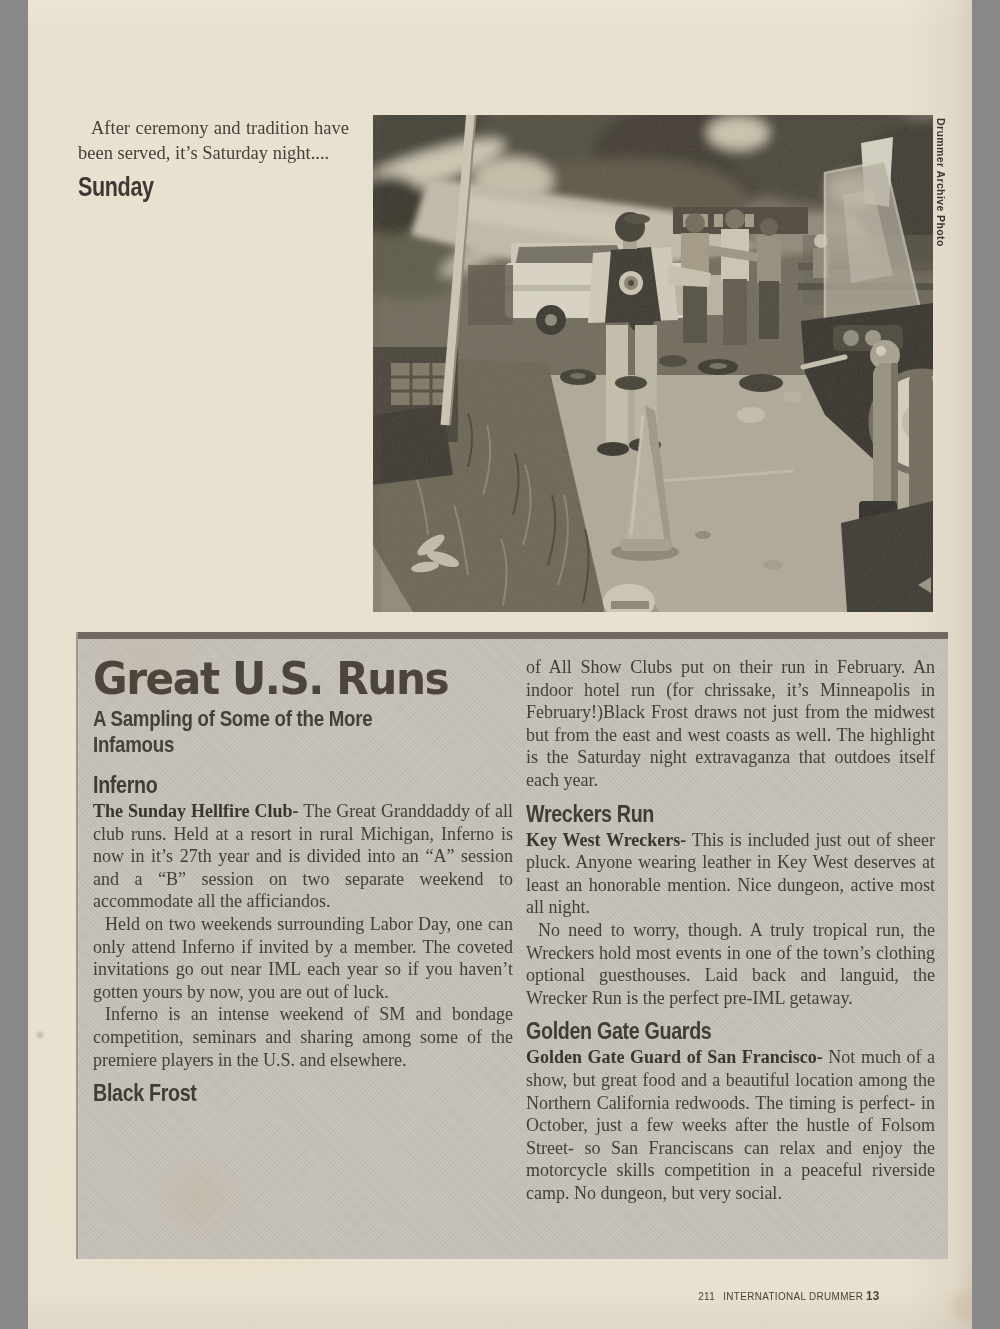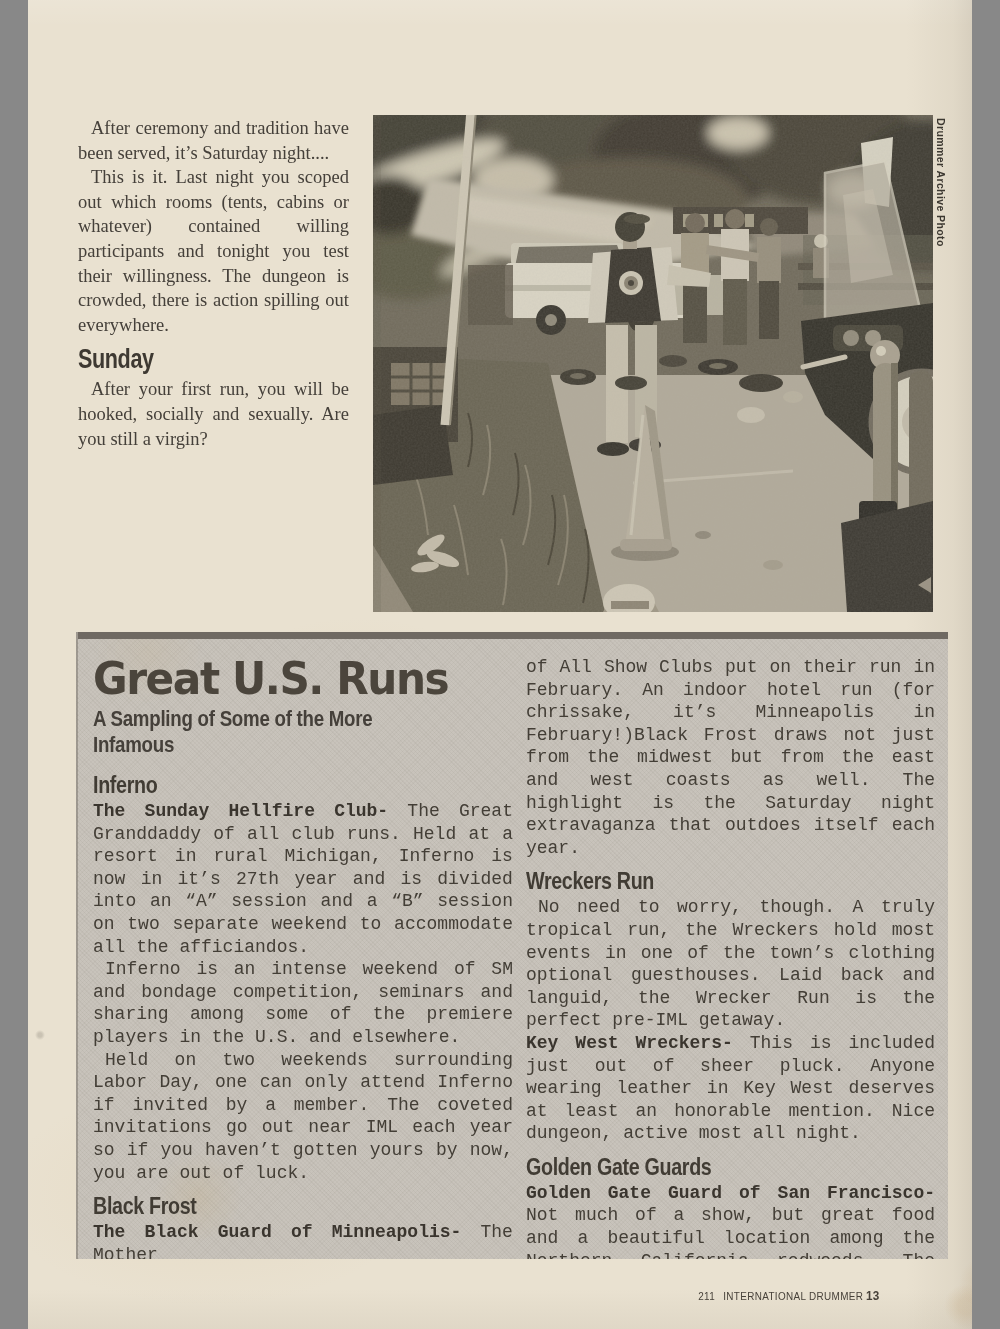--- a/index.html
+++ b/index.html
@@ -62,43 +62,41 @@
   .runs-subtitle {
     margin:0 0 13px 0; font-family:"Liberation Sans", sans-serif; font-weight:bold;
     font-size:22px; color:#45403a; transform:scaleX(.85); transform-origin:0 50%;
     letter-spacing:-.3px;
   }
   .runs-head {
     margin:8px 0 1px 0; font-family:"Liberation Sans", sans-serif; font-weight:bold;
     font-size:24px; color:#413c34; transform:scaleX(.82); transform-origin:0 50%;
     letter-spacing:-.4px;
   }
-  .box-body { margin:0; font-size:18px; line-height:22.6px; text-align:justify; color:#433e36;font-family:Liberation Mono, monospace; }
+  .box-body { margin:0; font-size:18px; line-height:22.6px; text-align:justify; color:#433e36; }
   .box-body.indent { text-indent:12px; }
   .box-body b { color:#3a352e; }
 
   
   .folio {
     position:absolute; right:92px; top:1288px;
     font-family:"Liberation Sans", sans-serif; font-size:11px; letter-spacing:.4px;
     color:#474139; transform:scaleX(.9); transform-origin:100% 0; white-space:nowrap;
   }
   .folio .issue { margin-right:9px; }
   .folio .pagenum { font-weight:bold; font-size:13px; margin-left:3px; }
 </style>
 </head>
 <body>
 
 <div class="page">
 
   <div class="col-left">
     <p class="indent">After ceremony and tradition have been served, it’s Saturday night....</p>
-    <p class="indent">This is it. Last night you scoped out which rooms (tents, cabins or whatever) contained willing participants and tonight you test their willingness. The dungeon is crowded, there is action spilling out everywhere.</p>
     <h2 class="subhead">Sunday</h2>
-    <p class="indent">After your first run, you will be hooked, socially and sexually. Are you still a virgin?</p>
   </div>
 
   <figure class="photo">
     <svg viewBox="0 0 560 497" width="560" height="497">
       <defs>
         <filter id="b6" x="-40%" y="-40%" width="180%" height="180%">
             <feGaussianBlur stdDeviation="6"></feGaussianBlur>
           </filter>
         <filter id="b3" x="-40%" y="-40%" width="180%" height="180%">
             <feGaussianBlur stdDeviation="3"></feGaussianBlur>
@@ -292,33 +290,32 @@
   <section class="runs-box">
     <div class="runs-bar"></div>
     <div class="runs-cols">
 
       <div class="runs-col runs-col-left">
         <h1 class="runs-title">Great U.S. Runs</h1>
         <h3 class="runs-subtitle">A Sampling of Some of the More Infamous</h3>
 
         <h4 class="runs-head">Inferno</h4>
         <p class="box-body"><b>The Sunday Hellfire Club-</b><span> The Great Granddaddy of all club runs. Held at a resort in rural Michigan, Inferno is now in it’s 27th year and is divided into an “A” session and a “B” session on two separate weekend to accommodate all the afficiandos.</span></p>
+        <p class="box-body indent">Held on two weekends surrounding Labor Day, one can only attend Inferno if invited by a member. The coveted invitations go out near IML each year so if you haven’t gotten yours by now, you are out of luck.</p>
         <p class="box-body indent">Inferno is an intense weekend of SM and bondage competition, seminars and sharing among some of the premiere players in the U.S. and elsewhere.</p>
-        <p class="box-body indent">Held on two weekends surrounding Labor Day, one can only attend Inferno if invited by a member. The coveted invitations go out near IML each year so if you haven’t gotten yours by now, you are out of luck.</p>
 
         <h4 class="runs-head">Black Frost</h4>
-        <p class="box-body"><b>The Black Guard of Minneapolis-</b><span> The Mother</span></p>
       </div>
 
       <div class="runs-col runs-col-right">
         <p class="box-body">of All Show Clubs put on their run in February. An indoor hotel run (for chrissake, it’s Minneapolis in February!)Black Frost draws not just from the midwest but from the east and west coasts as well. The highlight is the Saturday night extravaganza that outdoes itself each year.</p>
 
         <h4 class="runs-head">Wreckers Run</h4>
+        <p class="box-body"><b>Key West Wreckers-</b><span> This is included just out of sheer pluck. Anyone wearing leather in Key West deserves at least an honorable mention. Nice dungeon, active most all night.</span></p>
         <p class="box-body indent">No need to worry, though. A truly tropical run, the Wreckers hold most events in one of the town’s clothing optional guesthouses. Laid back and languid, the Wrecker Run is the perfect pre-IML getaway.</p>
-        <p class="box-body"><b>Key West Wreckers-</b><span> This is included just out of sheer pluck. Anyone wearing leather in Key West deserves at least an honorable mention. Nice dungeon, active most all night.</span></p>
 
         <h4 class="runs-head">Golden Gate Guards</h4>
         <p class="box-body"><b>Golden Gate Guard of San Francisco-</b><span> Not much of a show, but great food and a beautiful location among the Northern California redwoods. The timing is perfect- in October, just a few weeks after the hustle of Folsom Street- so San Franciscans can relax and enjoy the motorcycle skills competition in a peaceful riverside camp. No dungeon, but very social.</span></p>
       </div>
 
     </div>
   </section>
 
   <footer class="folio">
     <span class="issue">211</span><span>INTERNATIONAL DRUMMER</span><span class="pagenum">13</span>

